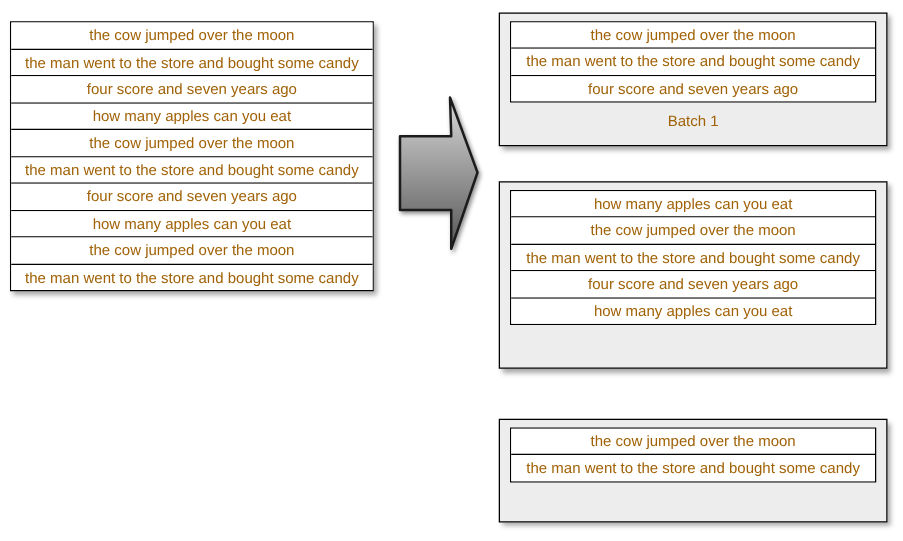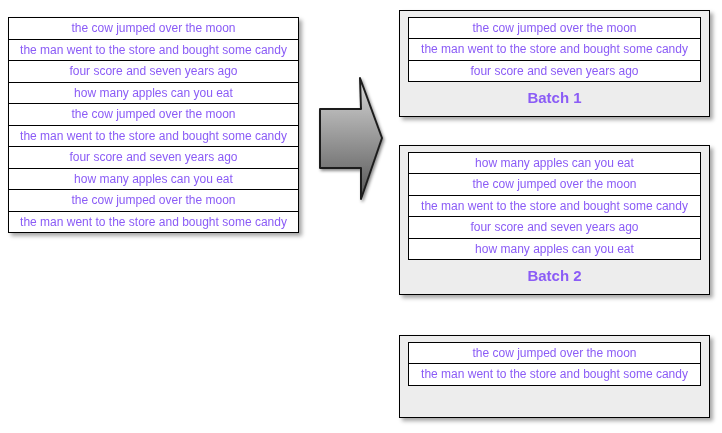--- a/index.html
+++ b/index.html
@@ -2,21 +2,21 @@
 <html><head>
 <meta charset="utf-8">
 <style>
   html, body { margin: 0; padding: 0; background: #ffffff; }
   #canvas {
     position: relative;
     width: 722px;
     height: 433px;
     background: #ffffff;
     font-family: "Liberation Sans", sans-serif;
-    color: #8b5cf6;
+    color: #a16207;
     overflow: hidden;
   }
 
   
   .source-list {
     position: absolute;
     left: 8px;
     top: 17px;
     width: 291px;
     background: #ffffff;
@@ -66,22 +66,22 @@
     border: 1.5px solid #000000;
     background: #ffffff;
   }
   .batch-table .sentence-row:last-child { border-bottom: none; }
 
   .batch-label {
     flex: 1;
     display: flex;
     align-items: center;
     justify-content: center;
-    font-size: 15px;
-    font-weight: bold;
+    font-size: 12px;
+    font-weight: normal;
     padding-bottom: 4px;
   }
 </style>
 </head>
 <body>
 
 <div id="canvas">
 
   <div class="source-list">
     <div class="sentence-row">the cow jumped over the moon</div>
@@ -121,21 +121,20 @@
   </div>
 
   <div class="batch batch-2">
     <div class="batch-table">
       <div class="sentence-row">how many apples can you eat</div>
       <div class="sentence-row">the cow jumped over the moon</div>
       <div class="sentence-row">the man went to the store and bought some candy</div>
       <div class="sentence-row">four score and seven years ago</div>
       <div class="sentence-row">how many apples can you eat</div>
     </div>
-    <div class="batch-label">Batch 2</div>
   </div>
 
   <div class="batch batch-3">
     <div class="batch-table">
       <div class="sentence-row">the cow jumped over the moon</div>
       <div class="sentence-row">the man went to the store and bought some candy</div>
     </div>
   </div>
 
 </div>

